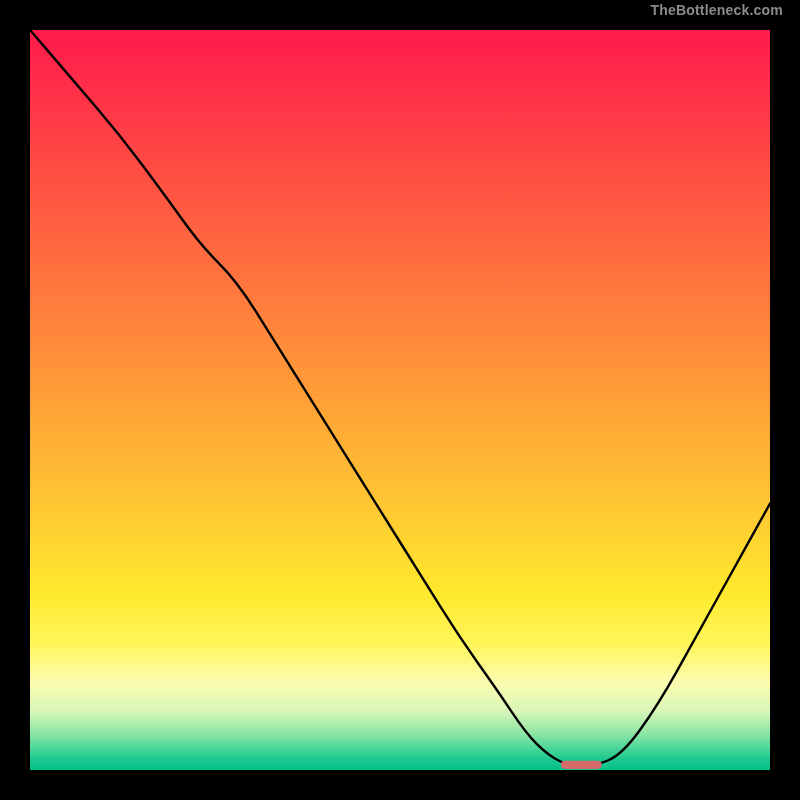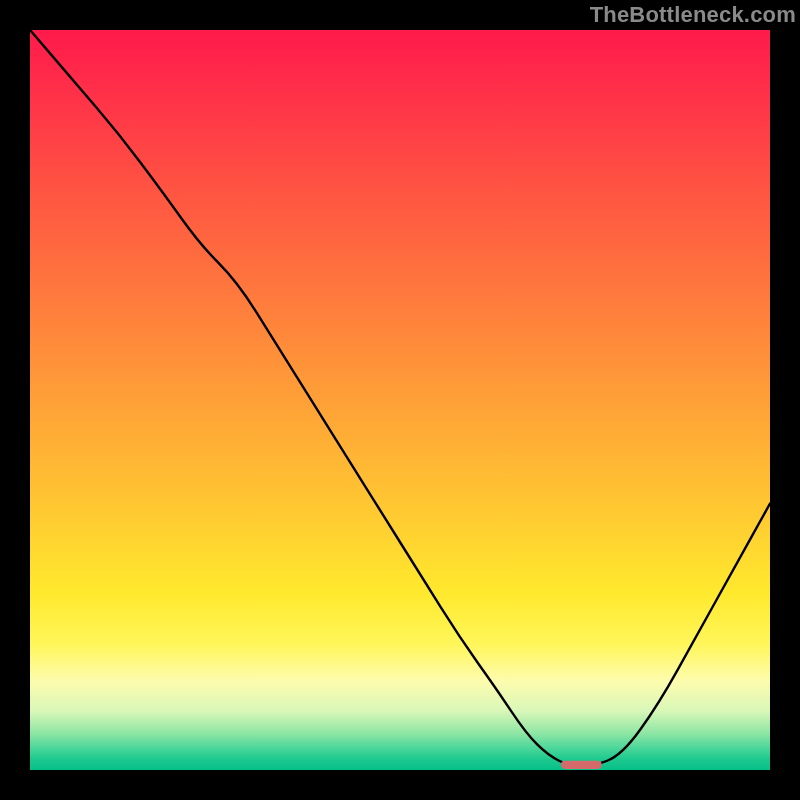--- a/index.html
+++ b/index.html
@@ -13,23 +13,23 @@
   }
   .frame {
     position: relative;
     width: 800px;
     height: 800px;
     background: #000;
   }
   .watermark {
     position: absolute;
     top: 2px;
-    right: 4px;
+    right: 17px;
     color: #8a8a8a;
-    font-size: 22px;
+    font-size: 14px;
     font-weight: 600;
     letter-spacing: 0.2px;
     z-index: 10;
     user-select: none;
   }
   .plot-area {
     position: absolute;
     left: 30px;
     top: 30px;
     width: 740px;

